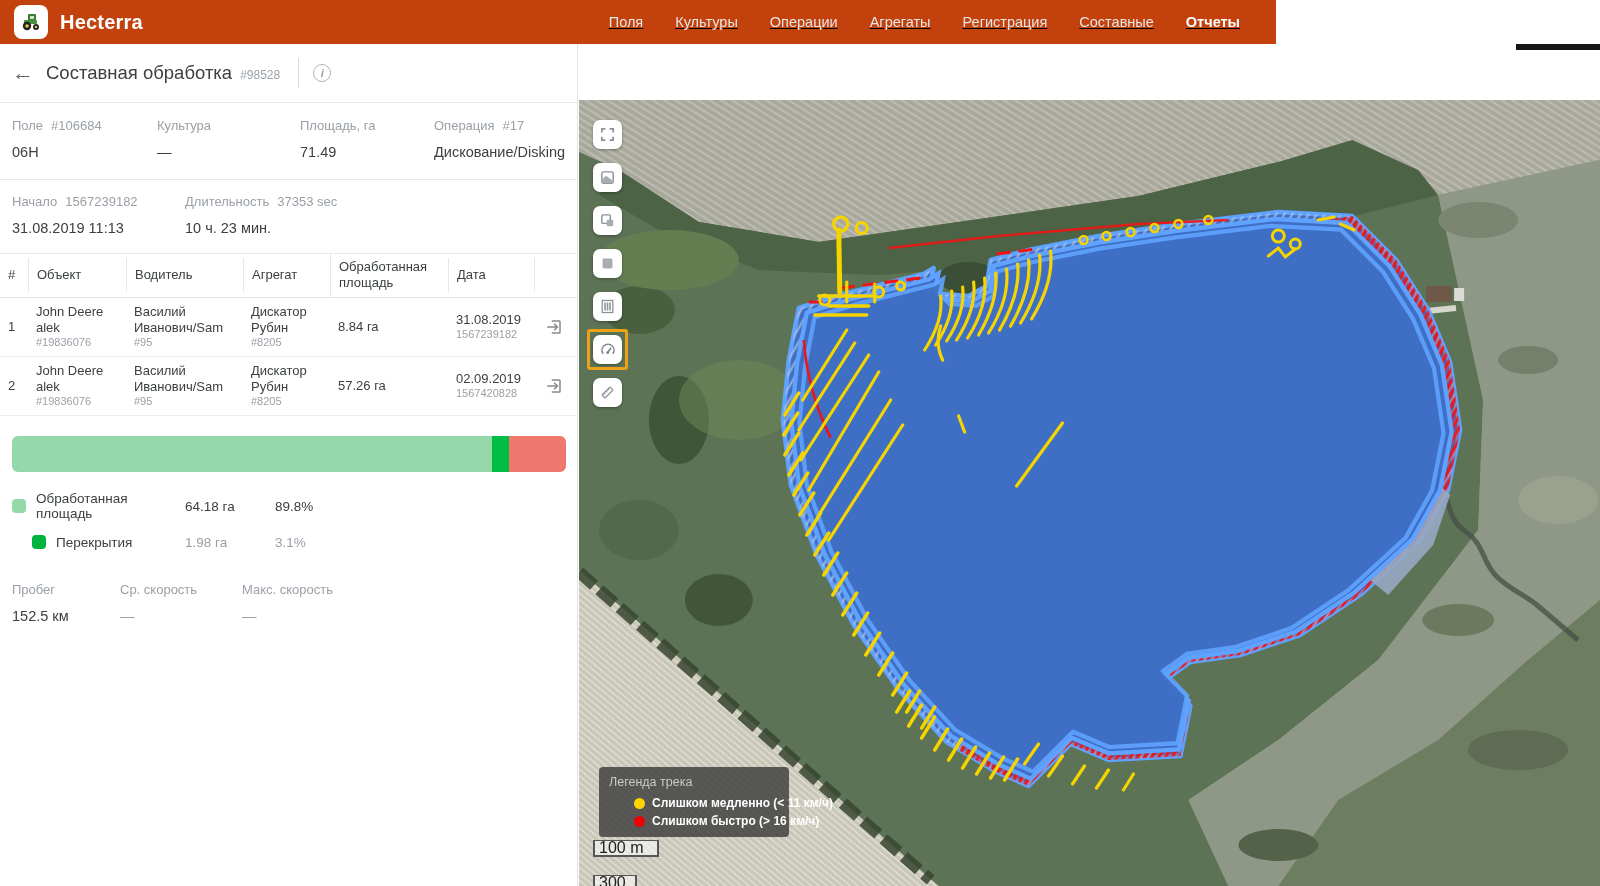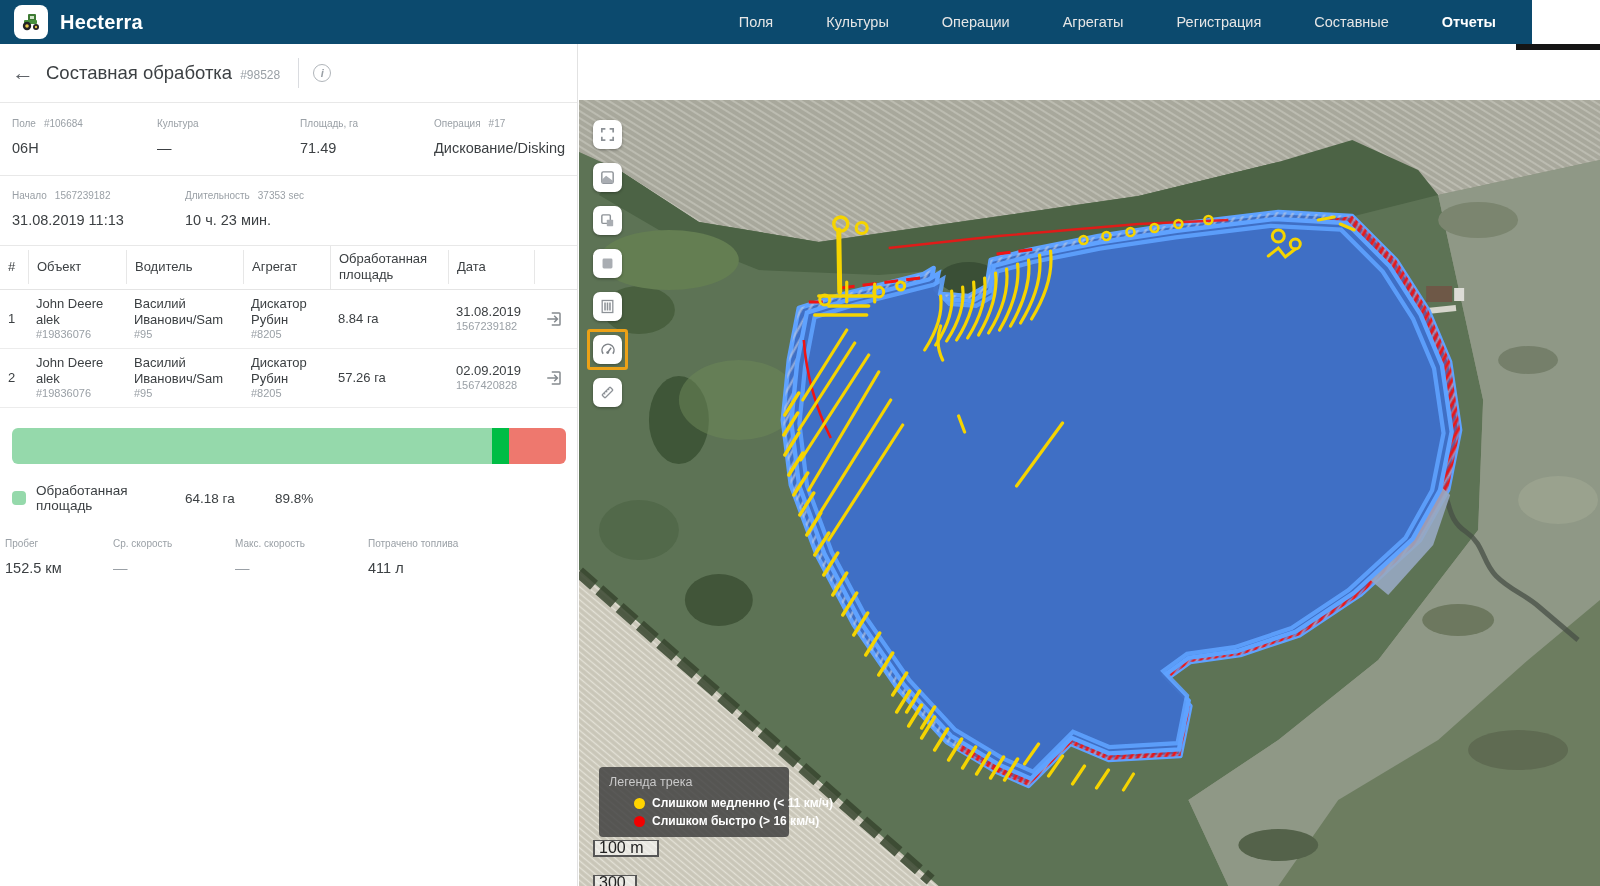--- a/index.html
+++ b/index.html
@@ -1,48 +1,48 @@
 <!DOCTYPE html>
 <html><head>
 <meta charset="utf-8">
 <style>
   * { margin:0; padding:0; box-sizing:border-box; }
   html,body { width:1600px; height:886px; overflow:hidden; background:#fff;
               font-family:"Liberation Sans", sans-serif; }
   body { position:relative; }
 
   
-  .navbar { position:absolute; top:0; left:0; width:1532px; height:44px;
-            background:#0c4a6e; display:flex; align-items:center; z-index:30; }
+  .navbar { position:absolute; top:0; left:0; width:1276px; height:44px;
+            background:#c2410c; display:flex; align-items:center; z-index:30; }
   .brand { display:flex; align-items:center; gap:12px; padding-left:14px; }
   .logo { width:34px; height:34px; background:#fff; border-radius:8px;
           display:flex; align-items:center; justify-content:center; }
   .brand-name { color:#fff; font-size:20px; font-weight:bold; letter-spacing:.2px; }
-  .nav-items { margin-left:auto; display:flex; align-items:center; gap:53px; padding-right:36px; }
+  .nav-items { margin-left:auto; display:flex; align-items:center; gap:32px; padding-right:36px;text-decoration:underline; }
   .nav-item { color:#e6e6e6; font-size:14.5px; cursor:pointer; }
   .nav-item.active { color:#fff; font-weight:bold; }
   .tab-ext { position:absolute; top:44px; right:0; width:84px; height:6px; background:#151515; z-index:29; }
 
   
   .panel { position:absolute; top:44px; left:0; width:578px; height:842px;
            background:#fff; border-right:1px solid #e2e2e2; z-index:10; }
   .title-row { height:59px; display:flex; align-items:center; border-bottom:1px solid #e8e8e8; padding:0 12px; }
   .back-arrow { font-size:22px; color:#5f6368; width:30px; cursor:pointer; }
   .page-title { font-size:18.5px; color:#3c4043; margin-left:4px; }
   .page-id { font-size:12px; color:#9aa0a6; margin-left:8px; margin-top:4px; }
   .vdiv { width:1px; height:30px; background:#dadce0; margin:0 14px 0 18px; }
   .info-circle { width:18px; height:18px; border:1.5px solid #b0b5ba; border-radius:50%;
                  color:#9aa0a6; font-size:11px; display:flex; align-items:center;
                  justify-content:center; cursor:pointer; font-style:italic; font-weight:bold;}
 
   .section { border-bottom:1px solid #e8e8e8; }
   .grid4 { display:grid; grid-template-columns:145px 143px 134px 1fr; padding:15px 12px 19px; }
   .grid3 { display:grid; grid-template-columns:173px 193px 1fr; padding:14px 12px 17px; }
-  .grid4s{ display:grid; grid-template-columns:108px 122px 133px 1fr; padding:16px 5px; }
-  .lbl { font-size:10px; color:#9aa0a6; white-space:nowrap; }
+  .grid4s{ display:grid; grid-template-columns:108px 122px 133px 1fr; padding:16px 12px; }
+  .lbl { font-size:13px; color:#9aa0a6; white-space:nowrap; }
   .lbl b { font-weight:normal; color:#9aa0a6; margin-left:8px; }
   .val { font-size:14.5px; color:#3c4043; margin-top:11px; white-space:nowrap; }
 
   
   .tbl { width:100%; }
   .trow { display:grid; grid-template-columns:28px 98px 117px 87px 118px 86px 1fr; align-items:center; }
   .thead { border-bottom:1px solid #e4e4e4; min-height:42px; }
   .thead .tcell { font-size:13px; color:#3c4043; padding:5px 6px 5px 8px; }
   .thead .tcell + .tcell { border-left:1px solid #e7e7e7; }
   .thead .tcell { display:flex; align-items:center; min-height:34px; }
@@ -231,38 +231,42 @@
 
   <div class="cov-legend">
     <div class="cov-row">
       <div class="cov-label">
           <span class="swatch" style="background: rgb(149, 217, 171);"></span>
           <span>Обработанная площадь</span>
         </div>
       <div class="cov-val">64.18 га</div>
       <div class="cov-val">89.8%</div>
     </div>
+    <div class="cov-row indent muted">
+      <div class="cov-label">
+          <span class="swatch" style="background: rgb(0, 179, 60);"></span>
+          <span>Перекрытия</span>
+        </div>
+      <div class="cov-val">1.98 га</div>
+      <div class="cov-val">3.1%</div>
+    </div>
   </div>
 
   <div class="grid4s" style="margin-top:6px;">
     <div>
       <div class="lbl">Пробег</div>
       <div class="val">152.5 км</div>
     </div>
     <div>
       <div class="lbl">Ср. скорость</div>
       <div class="val" style="color:#9aa0a6">—</div>
     </div>
     <div>
       <div class="lbl">Макс. скорость</div>
       <div class="val" style="color:#9aa0a6">—</div>
-    </div>
-    <div>
-      <div class="lbl">Потрачено топлива</div>
-      <div class="val">411 л</div>
     </div>
   </div>
 </div>
 
 <div class="map">
   <svg class="base" viewBox="0 0 1022 786" preserveAspectRatio="none">
     <defs>
       <pattern id="plow1" width="6" height="6" patternUnits="userSpaceOnUse" patternTransform="rotate(32)">
         <rect width="6" height="6" fill="#a8a89c"></rect>
           <line x1="0" y1="3" x2="6" y2="3" stroke="#c2c2b6" stroke-width="1.6"></line>

